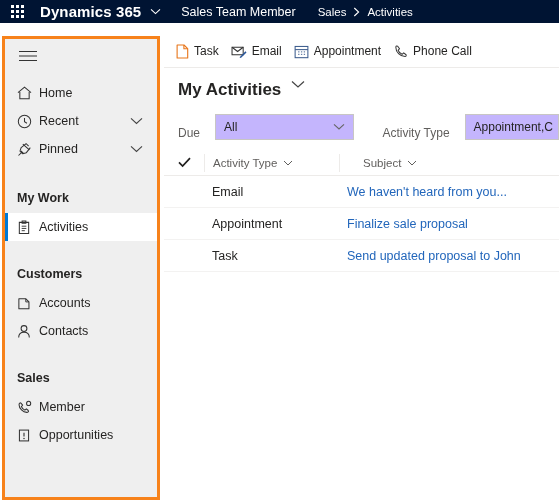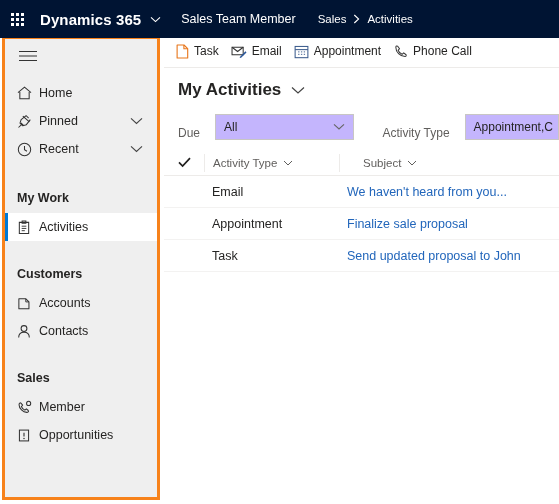--- a/index.html
+++ b/index.html
@@ -8,21 +8,21 @@
     width: 559px; height: 504px;
     overflow: hidden;
     background: #ffffff;
     font-family: "Liberation Sans", sans-serif;
     -webkit-font-smoothing: antialiased;
   }
 
   
   .topbar {
     position: absolute; top: 0; left: 0;
-    width: 559px; height: 38px;
+    width: 559px; height: 23px;
     background: #001433;
     display: flex; align-items: center;
     color: #ffffff;
     z-index: 5;
   }
   .waffle {
     width: 34px; height: 35px;
     display: flex; align-items: center; justify-content: center;
     cursor: pointer;
   }
@@ -136,21 +136,21 @@
   }
   .cmd {
     display: flex; align-items: center;
     height: 33px; padding: 0 6px;
     cursor: pointer;
   }
   .cmd .ci { display: flex; align-items: center; margin-right: 5px; }
   .cmd .ct { font-size: 12px; color: #252423; white-space: nowrap; }
 
   .view-header {
-    display: flex; align-items: center;
+    display: flex; 
     padding: 12px 0 6px 14px;
   }
   .view-title {
     font-size: 17px; font-weight: bold; color: #252423;
     white-space: nowrap;
   }
   .view-chev { margin-left: 10px; display: inline-flex; cursor: pointer; }
 
   .filters {
     display: flex; align-items: flex-end;
@@ -266,40 +266,40 @@
         <path d="M1 7 L8 1.3 L15 7" fill="none" stroke="#333" stroke-width="1.1"></path>
         <path d="M3 6.5 V13.6 H13 V6.5" fill="none" stroke="#333" stroke-width="1.1"></path>
       </svg>
     </span>
     <span class="lbl">Home</span>
   </div>
 
   <div class="nav-item">
     <span class="ic">
       <svg width="15" height="15" viewBox="0 0 16 16">
-        <path d="M6.2 2.2 L13.2 8.4 M9.6 1.6 L12.4 4.4 M4.2 9.6 L7.2 12.4 M1.6 14.4 L5.6 10.6" fill="none" stroke="#333" stroke-width="1.1"></path>
-        <path d="M9.8 1.8 L4.4 6 L3.2 9.8 L6.2 12.6 L10 11.4 L14.2 6" fill="none" stroke="#333" stroke-width="1.1" stroke-linejoin="round"></path>
-      </svg>
-    </span>
-    <span class="lbl">Pinned</span>
+        <circle cx="8" cy="8" r="6.6" fill="none" stroke="#333" stroke-width="1.1"></circle>
+        <path d="M8 4.3 V8.2 L10.6 9.8" fill="none" stroke="#333" stroke-width="1.1"></path>
+      </svg>
+    </span>
+    <span class="lbl">Recent</span>
     <span class="chev">
       <svg width="13" height="8" viewBox="0 0 13 8">
           <path d="M1 1.4 L6.5 6.4 L12 1.4" fill="none" stroke="#444" stroke-width="1.1"></path>
         </svg>
     </span>
   </div>
 
   <div class="nav-item">
     <span class="ic">
       <svg width="15" height="15" viewBox="0 0 16 16">
-        <circle cx="8" cy="8" r="6.6" fill="none" stroke="#333" stroke-width="1.1"></circle>
-        <path d="M8 4.3 V8.2 L10.6 9.8" fill="none" stroke="#333" stroke-width="1.1"></path>
-      </svg>
-    </span>
-    <span class="lbl">Recent</span>
+        <path d="M6.2 2.2 L13.2 8.4 M9.6 1.6 L12.4 4.4 M4.2 9.6 L7.2 12.4 M1.6 14.4 L5.6 10.6" fill="none" stroke="#333" stroke-width="1.1"></path>
+        <path d="M9.8 1.8 L4.4 6 L3.2 9.8 L6.2 12.6 L10 11.4 L14.2 6" fill="none" stroke="#333" stroke-width="1.1" stroke-linejoin="round"></path>
+      </svg>
+    </span>
+    <span class="lbl">Pinned</span>
     <span class="chev">
       <svg width="13" height="8" viewBox="0 0 13 8">
           <path d="M1 1.4 L6.5 6.4 L12 1.4" fill="none" stroke="#444" stroke-width="1.1"></path>
         </svg>
     </span>
   </div>
 
   <div style="height:20px"></div>
 
   <div class="group-head">My Work</div>

